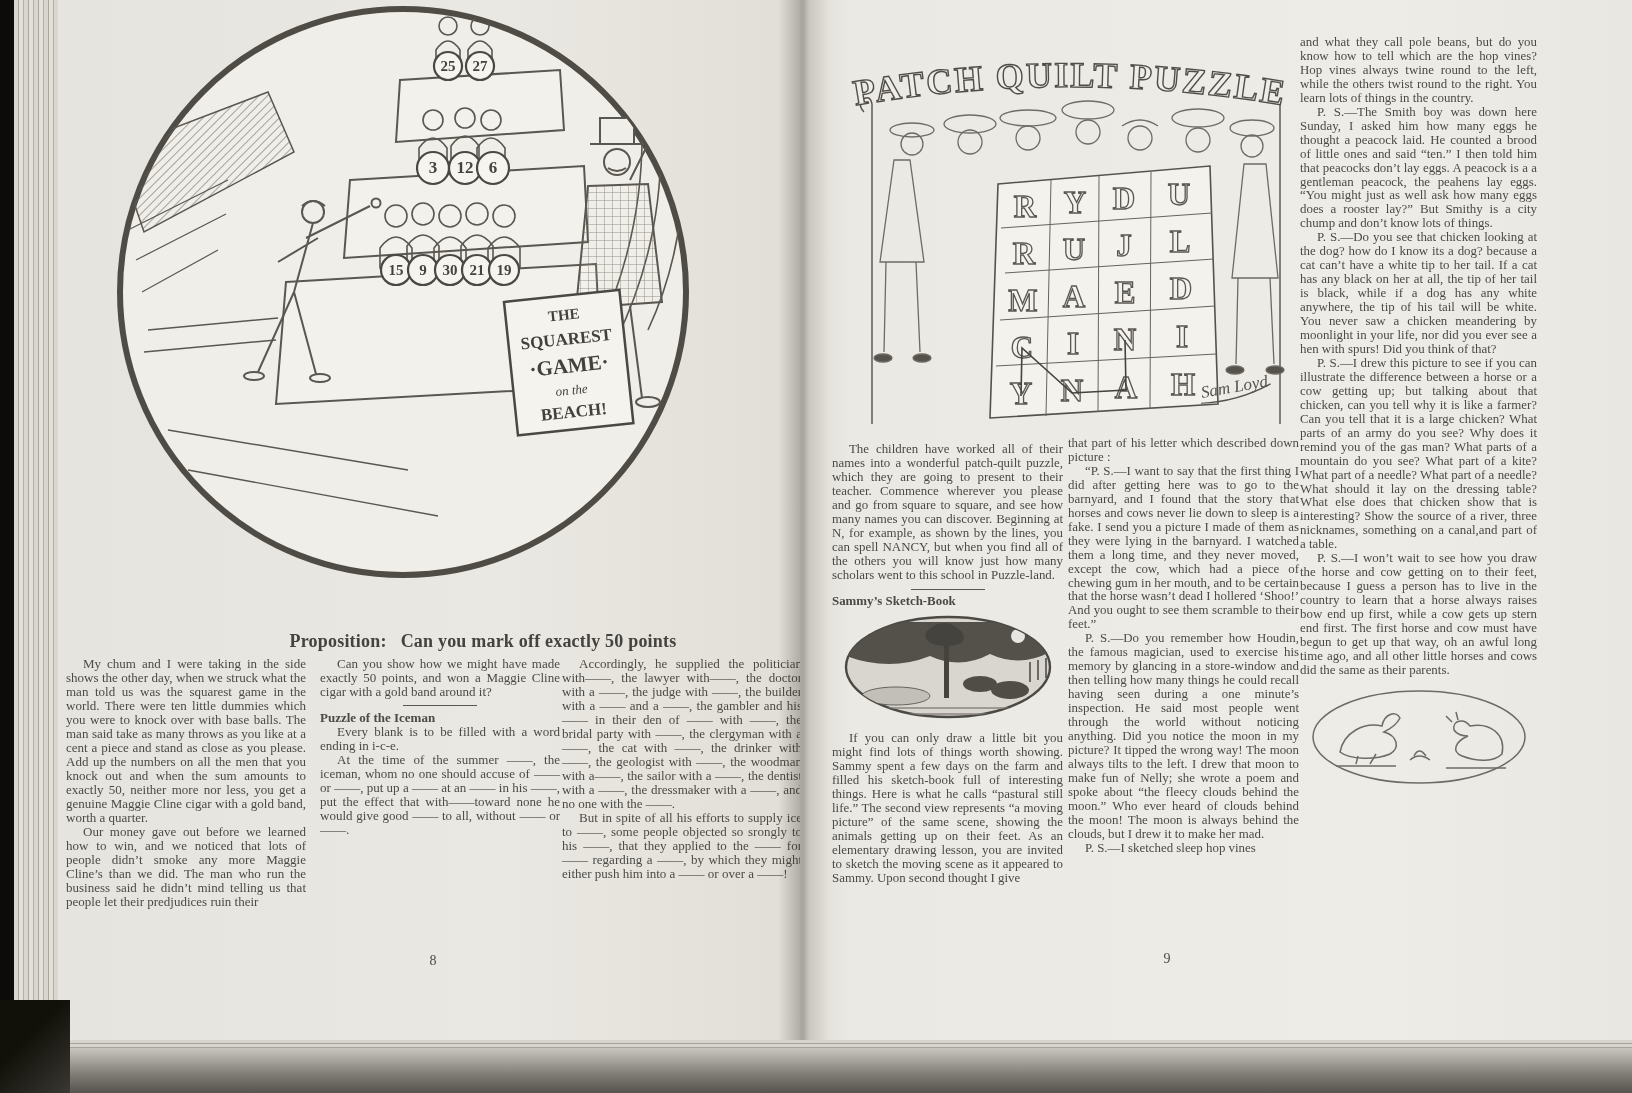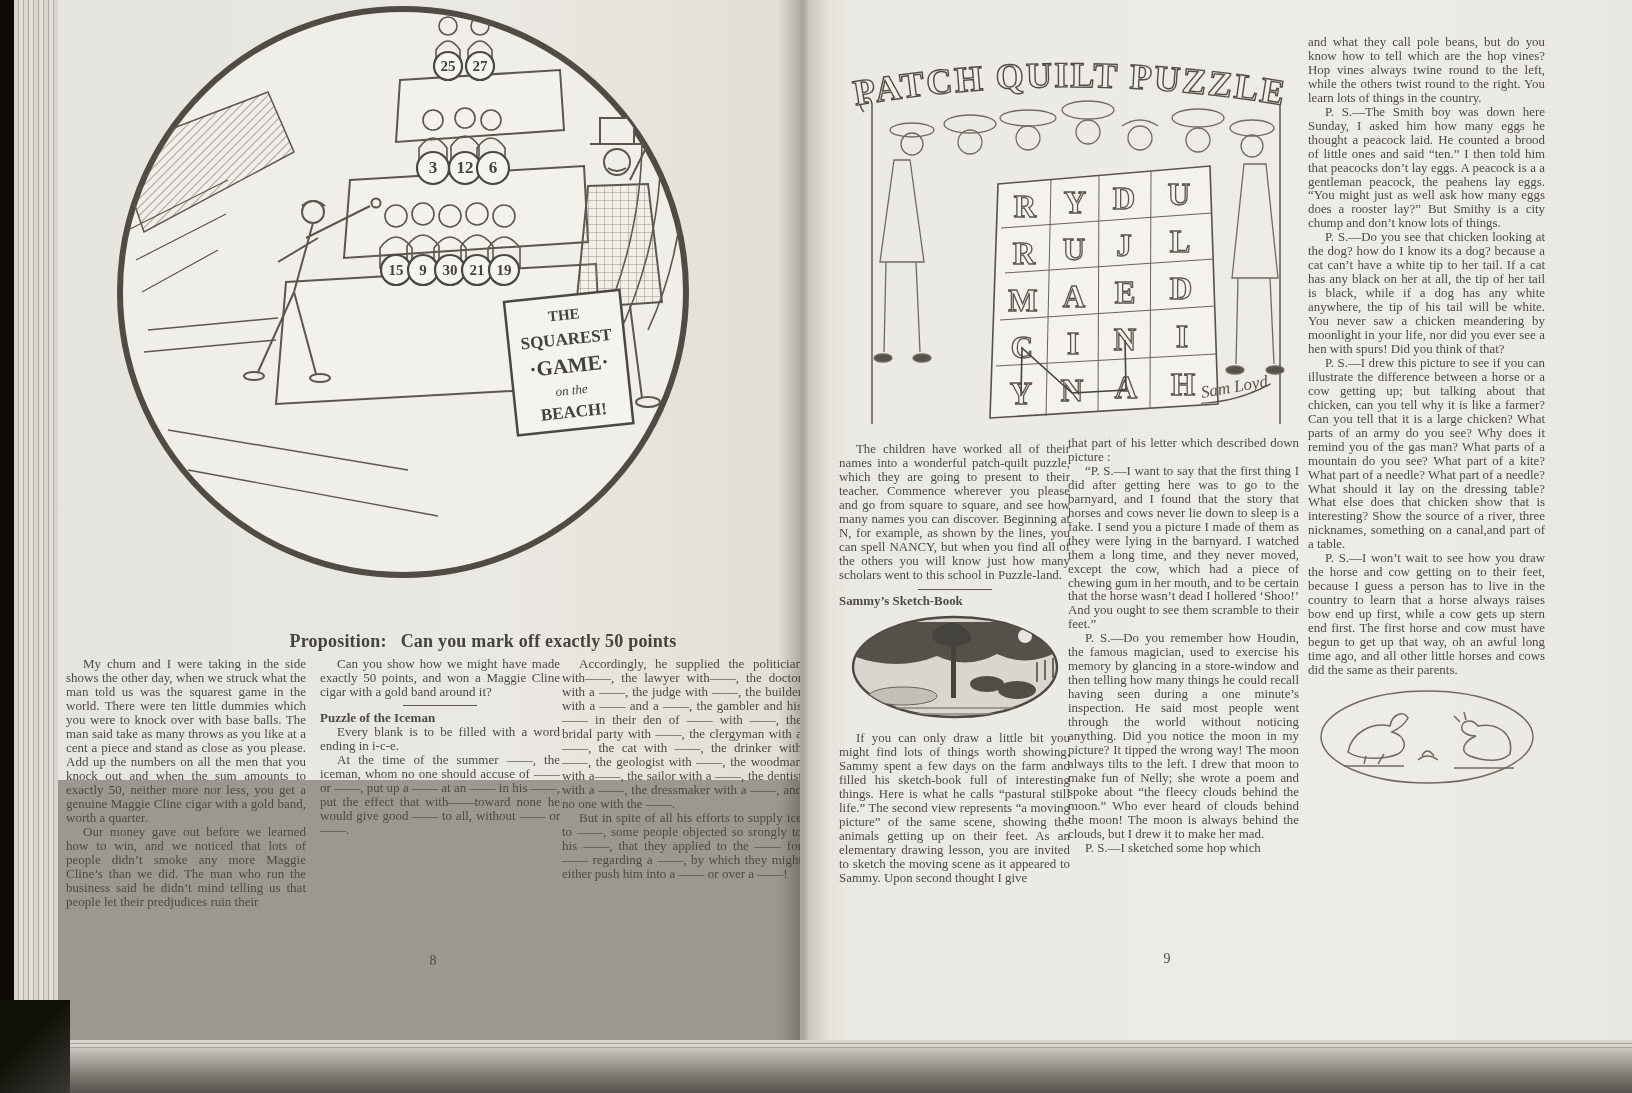--- a/index.html
+++ b/index.html
@@ -9,21 +9,21 @@
     font-family:"Liberation Serif",serif;
   }
   .book{position:absolute;inset:0;}
   
   .left-black{position:absolute;left:0;top:0;width:14px;height:1093px;background:#0c0b0a;}
   .page-edges-left{
     position:absolute;left:14px;top:0;width:44px;height:1060px;
     background:repeating-linear-gradient(to right,#d9d6d0 0 4px,#aaa79f 4px 5px,#e3e0da 5px 9px,#b3b0a8 9px 10px);
   }
   .page-left{
-    position:absolute;left:58px;top:0;width:742px;height:780px;
+    position:absolute;left:58px;top:0;width:742px;height:1048px;
     background:linear-gradient(to right,#e6e4de,#eae8e2 60%,#e2dfd8 97%);
     text-decoration:underline;
   }
   .page-right{
     position:absolute;left:800px;top:0;width:832px;height:1078px;
     background:linear-gradient(to right,#dddad3 0,#ebe9e3 6%,#eeece6 70%,#e9e7e1 100%);
   }
   .gutter{
     position:absolute;left:778px;top:0;width:52px;height:1080px;
     background:linear-gradient(to right,rgba(40,36,30,0) 0,rgba(40,36,30,0.30) 48%,rgba(40,36,30,0.12) 60%,rgba(40,36,30,0) 100%);
@@ -281,21 +281,21 @@
           <path d="M275,288 L276,338 L222,341 L172,296 L171,344" fill="none" stroke="#45433e" stroke-width="1.6"></path>
         </g>
 
         <g transform="translate(352,346) rotate(-10)">
           <text x="0" y="0" class="sig" font-size="17" fill="#55524c">Sam Loyd</text>
           <path d="M-2,5 Q34,10 70,-2" stroke="#55524c" stroke-width="1.2" fill="none"></path>
         </g>
       </svg>
     </div>
 
-    <div class="txtcol" style="left:32px;top:443px;margin-left:7px;">
+    <div class="txtcol" style="left:32px;top:443px;">
       <p>The children have worked all of their names into a wonderful patch-quilt puzzle, which they are going to present to their teacher.  Commence wherever you please and go from square to square, and see how many names you can discover.  Beginning at N, for example, as shown by the lines, you can spell NANCY, but when you find all of the others you will know just how many scholars went to this school in Puzzle-land.</p>
       <div class="rule"></div>
       <p class="sect-head">Sammy’s Sketch-Book</p>
       <div style="text-align:center;margin:4px 0 6px 0;">
         <svg width="216" height="110" viewBox="0 0 216 110">
           <defs>
               <clipPath id="ovalClip">
                 <ellipse cx="108" cy="55" rx="102" ry="50"></ellipse>
               </clipPath>
             </defs>
@@ -313,24 +313,24 @@
           </g>
         </svg>
       </div>
       <p>If you can only draw a little bit you might find lots of things worth showing.  Sammy spent a few days on the farm and filled his sketch-book full of interesting things.  Here is what he calls “pastural still life.” The second view represents “a moving picture” of the same scene, showing the animals getting up on their feet.  As an elementary drawing lesson, you are invited to sketch the moving scene as it appeared to Sammy.  Upon second thought I give</p>
     </div>
 
     <div class="txtcol" style="left:268px;top:437px;">
       <p class="cont">that part of his letter which described down picture :</p>
       <p>“P. S.—I want to say that the first thing I did after getting here was to go to the barnyard, and I found that the story that horses and cows never lie down to sleep is a fake.  I send you a picture I made of them as they were lying in the barnyard.  I watched them a long time, and they never moved, except the cow, which had a piece of chewing gum in her mouth, and to be certain that the horse wasn’t dead I hollered ‘Shoo!’  And you ought to see them scramble to their feet.”</p>
       <p>P. S.—Do you remember how Houdin, the famous magician, used to exercise his memory by glancing in a store-window and then telling how many things he could recall having seen during a one minute’s inspection.  He said most people went through the world without noticing anything.  Did you notice the moon in my picture?  It tipped the wrong way!  The moon always tilts to the left.  I drew that moon to make fun of Nelly; she wrote a poem and spoke about “the fleecy clouds behind the moon.”  Who ever heard of clouds behind the moon! The moon is always behind the clouds, but I drew it to make her mad.</p>
-      <p>P. S.—I sketched some hop which</p>
-    </div>
-
-    <div class="txtcol" style="left:500px;top:36px;width:237px;margin-left:8px;">
+      <p>P. S.—I sketched sleep hop vines</p>
+    </div>
+
+    <div class="txtcol" style="left:500px;top:36px;width:237px;">
       <p class="cont">and what they call pole beans, but do you know how to tell which are the hop vines?  Hop vines always twine round to the left, while the others twist round to the right. You learn lots of things in the country.</p>
       <p>P. S.—The Smith boy was down here Sunday, I asked him how many eggs he thought a peacock laid. He counted a brood of little ones and said “ten.”  I then told him that peacocks don’t lay eggs.  A peacock is a a gentleman peacock, the peahens lay eggs.  “You might just as well ask how many eggs does a rooster lay?”  But Smithy is a city chump and don’t know lots of things.</p>
       <p>P. S.—Do you see that chicken looking at the dog? how do I know its a dog? because a cat can’t have a white tip to her tail.  If a cat has any black on her at all, the tip of her tail is black, while if a dog has any white anywhere, the tip of his tail will be white.  You never saw a chicken meandering by moonlight in your life, nor did you ever see a hen with spurs!  Did you think of that?</p>
       <p>P. S.—I drew this picture to see if you can illustrate the difference between a horse or a cow getting up; but talking about that chicken, can you tell why it is like a farmer? Can you tell that it is a large chicken?  What parts of an army do you see?  Why does it remind you of the gas man?  What parts of a mountain do you see?  What part of a kite?  What part of a needle? What part of a needle?  What should it lay on the dressing table? What else does that chicken show that is interesting?  Show the source of a river, three nicknames, something on a canal,and part of a table.</p>
       <p>P. S.—I won’t wait to see how you draw the horse and cow getting on to their feet, because I guess a person has to live in the country to learn that a horse always raises bow end up first, while a cow gets up stern end first.  The first horse and cow must have begun to get up that way, oh an awful long time ago, and all other little horses and cows did the same as their parents.</p>
       <div style="text-align:center;margin-top:8px;">
         <svg width="226" height="102" viewBox="0 0 226 102">
           <ellipse cx="113" cy="51" rx="106" ry="46" fill="none" stroke="#6e6b64" stroke-width="1.5"></ellipse>
           <g fill="none" stroke="#6e6b64" stroke-width="1.5">
 

